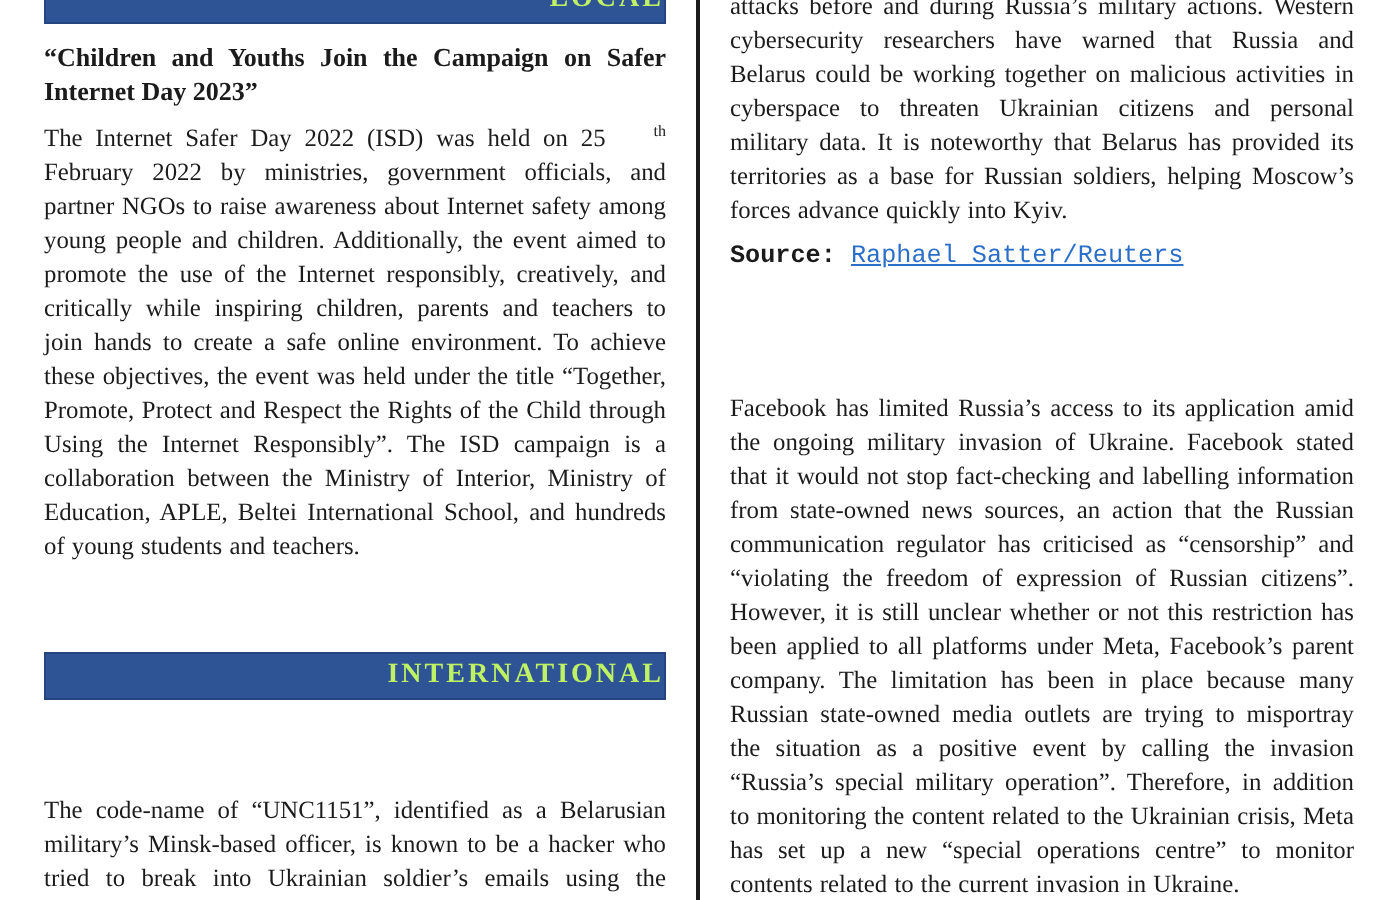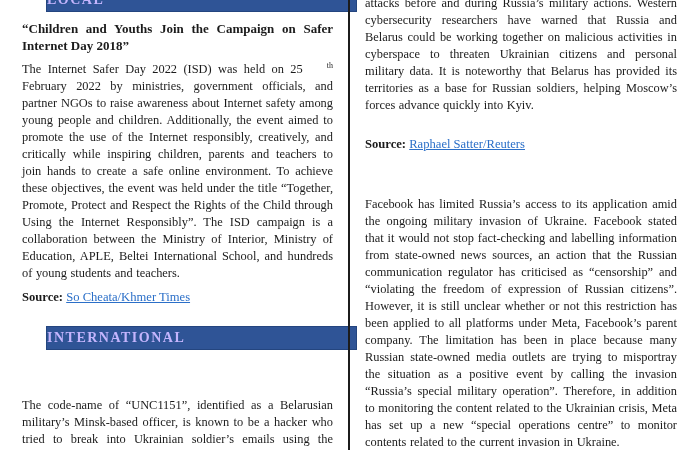--- a/index.html
+++ b/index.html
@@ -24,23 +24,23 @@
   .column-divider {
     position: absolute; left: 348px; top: 0;
     width: 2px; height: 450px;
     background: var(--divider);
   }
   .section-banner {
     position: absolute; left: 0; width: 100%;
     height: 24px; line-height: 22px;
     background: var(--banner-bg);
     border: 1px solid var(--banner-border);
-    color: #c4b5fd;
+    color: #bef264;
     font-weight: bold; font-size: 14px;
-    letter-spacing: 1.5px; text-align: left; margin-left: 24px;
+    letter-spacing: 1.5px; text-align: right;
   }
   .article-title {
     position: absolute; left: 0; width: 100%; margin: 0;
     font-weight: bold; font-size: 13px; line-height: 17px;
     text-align: justify;
   }
   .body-para {
     position: absolute; left: 0; width: 100%; margin: 0;
     font-size: 12.4px; line-height: 17px;
     text-align: justify;
@@ -58,37 +58,36 @@
     cursor: pointer;
   }
 </style>
 </head>
 <body>
 
 <div class="column col-left">
 
   <div class="section-banner" style="top:-12px;">LOCAL</div>
 
-  <h2 class="article-title" style="top:20px;">“Children and Youths Join the Campaign on Safer Internet Day 2018”</h2>
+  <h2 class="article-title" style="top:20px;">“Children and Youths Join the Campaign on Safer Internet Day 2023”</h2>
 
   <p class="body-para" style="top:61px;"><span>The Internet Safer Day 2022 (ISD) was held on 25</span><sup>th</sup><span> February 2022 by ministries, government officials, and partner NGOs to raise awareness about Internet safety among young people and children. Additionally, the event aimed to promote the use of the Internet responsibly, creatively, and critically while inspiring children, parents and teachers to join hands to create a safe online environment. To achieve these objectives, the event was held under the title “Together, Promote, Protect and Respect the Rights of the Child through Using the Internet Responsibly”. The ISD campaign is a collaboration between the Ministry of Interior, Ministry of Education, APLE, Beltei International School, and hundreds of young students and teachers.</span></p>
 
-  <p class="source-row" style="top:289px;"><span class="source-label">Source:</span> <a class="source-link">So Cheata/Khmer Times</a></p>
 
   <div class="section-banner" style="top:326px;">INTERNATIONAL</div>
 
 
   <p class="body-para" style="top:397px;">The code-name of “UNC1151”, identified as a Belarusian military’s Minsk-based officer, is known to be a hacker who tried to break into Ukrainian soldier’s emails using the password stealing emails with Ukrainian Computer</p>
 
 </div>
 
 <div class="column-divider"></div>
 
 <div class="column col-right">
 
   <p class="body-para" style="top:-5px;">attacks before and during Russia’s military actions. Western cybersecurity researchers have warned that Russia and Belarus could be working together on malicious activities in cyberspace to threaten Ukrainian citizens and personal military data. It is noteworthy that Belarus has provided its territories as a base for Russian soldiers, helping Moscow’s forces advance quickly into Kyiv.</p>
 
-  <p class="source-row" style="top:136px;"><span class="source-label">Source:</span> <a class="source-link">Raphael Satter/Reuters</a></p>
+  <p class="source-row" style="top:120px;font-family:Liberation Mono, monospace;"><span class="source-label">Source:</span> <a class="source-link">Raphael Satter/Reuters</a></p>
 
 
   <p class="body-para" style="top:196px;">Facebook has limited Russia’s access to its application amid the ongoing military invasion of Ukraine. Facebook stated that it would not stop fact-checking and labelling information from state-owned news sources, an action that the Russian communication regulator has criticised as “censorship” and “violating the freedom of expression of Russian citizens”. However, it is still unclear whether or not this restriction has been applied to all platforms under Meta, Facebook’s parent company. The limitation has been in place because many Russian state-owned media outlets are trying to misportray the situation as a positive event by calling the invasion “Russia’s special military operation”. Therefore, in addition to monitoring the content related to the Ukrainian crisis, Meta has set up a new “special operations centre” to monitor contents related to the current invasion in Ukraine.</p>
 
 </div>
 
 </body></html>

